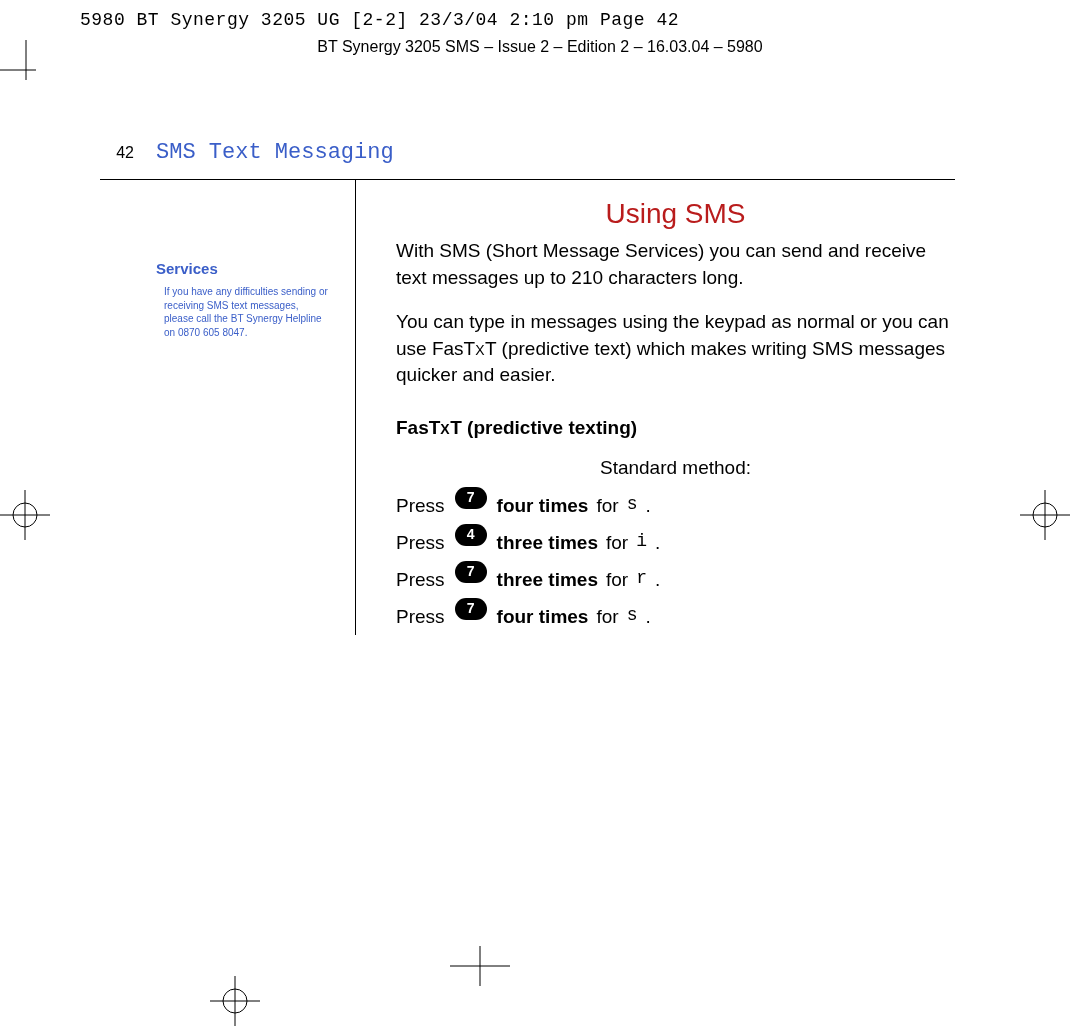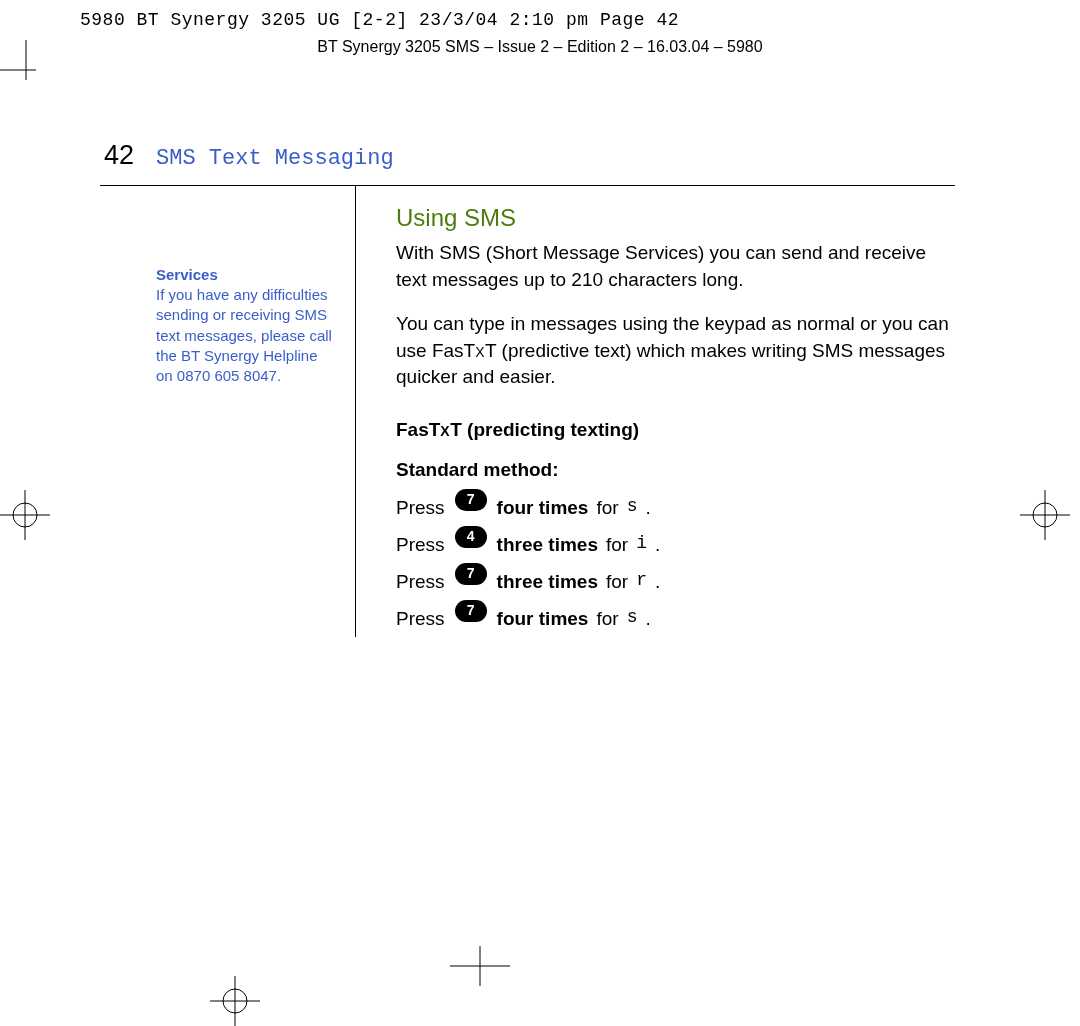--- a/index.html
+++ b/index.html
@@ -39,21 +39,21 @@
     top: 140px;
     width: 855px;
   }
   .page-header {
     display: flex;
     align-items: baseline;
     gap: 22px;
     margin-bottom: 14px;
   }
   .page-number {
-    font-size: 27px;
+    font-size: 16px;
     color: #000;
     min-width: 34px;
     text-align: right;
   }
   .section-title {
     font-size: 22px;
     color: #3a5ec8;
     font-weight: 400;
     font-family: Liberation Mono, monospace;
   }
@@ -80,50 +80,52 @@
     align-self: stretch;
     min-height: 320px;
   }
   .sidebar h4 {
     margin: 0 0 2px 0;
     color: #3a5ec8;
     font-size: 15px;
     font-weight: 700;
   }
   .sidebar p {
-    margin: 0;
+    margin: 8px;
     color: #3a5ec8;
-    font-size: 15px;
+    font-size: 10px;
     line-height: 1.35;
   }
   .main {
     flex: 1;
     padding-left: 40px;
     padding-top: 18px;
   }
   .main h1 {
     margin: 0 0 8px 0;
-    color: #4d7c0f;
-    font-size: 24px;
+    color: #b91c1c;
+    font-size: 28px;
     font-weight: 400;
+    text-align: center;
   }
   .main p {
     margin: 0 0 18px 0;
     font-size: 19px;
     line-height: 1.4;
   }
   .main h3 {
     margin: 28px 0 8px 0;
     font-size: 19px;
     font-weight: 700;
   }
   .main h4.sub {
     margin: 18px 0 8px 0;
     font-size: 19px;
-    font-weight: 700;
+    font-weight: 400;
+    text-align: center;
   }
   .keyline {
     font-size: 19px;
     line-height: 1.95;
     display: flex;
     gap: 8px;
   }
   .keyline .press { }
   .keycap {
     display: inline-flex;
@@ -203,21 +205,21 @@
     <div class="vline"></div>
 
     <main class="main">
       <h1>Using SMS</h1>
       <p>With SMS (Short Message Services) you can send and receive text messages up to 210 characters long.</p>
       <p>
         <span>You can type in messages using the keypad as normal or you can use FasT</span><span class="small-tx">X</span><span>T (predictive text) which makes writing SMS messages quicker and easier.</span>
       </p>
 
       <h3>
-        <span>FasT</span><span class="small-tx">X</span><span>T (predicting texting)</span>
+        <span>FasT</span><span class="small-tx">X</span><span>T (predictive texting)</span>
       </h3>
 
       <h4 class="sub">Standard method:</h4>
 
       <div id="steps">
           <div class="keyline">
             <span class="press">Press</span> 
             <span class="keycap">7</span> 
             <span class="times">four times</span> 
             <span class="for">for</span> 

